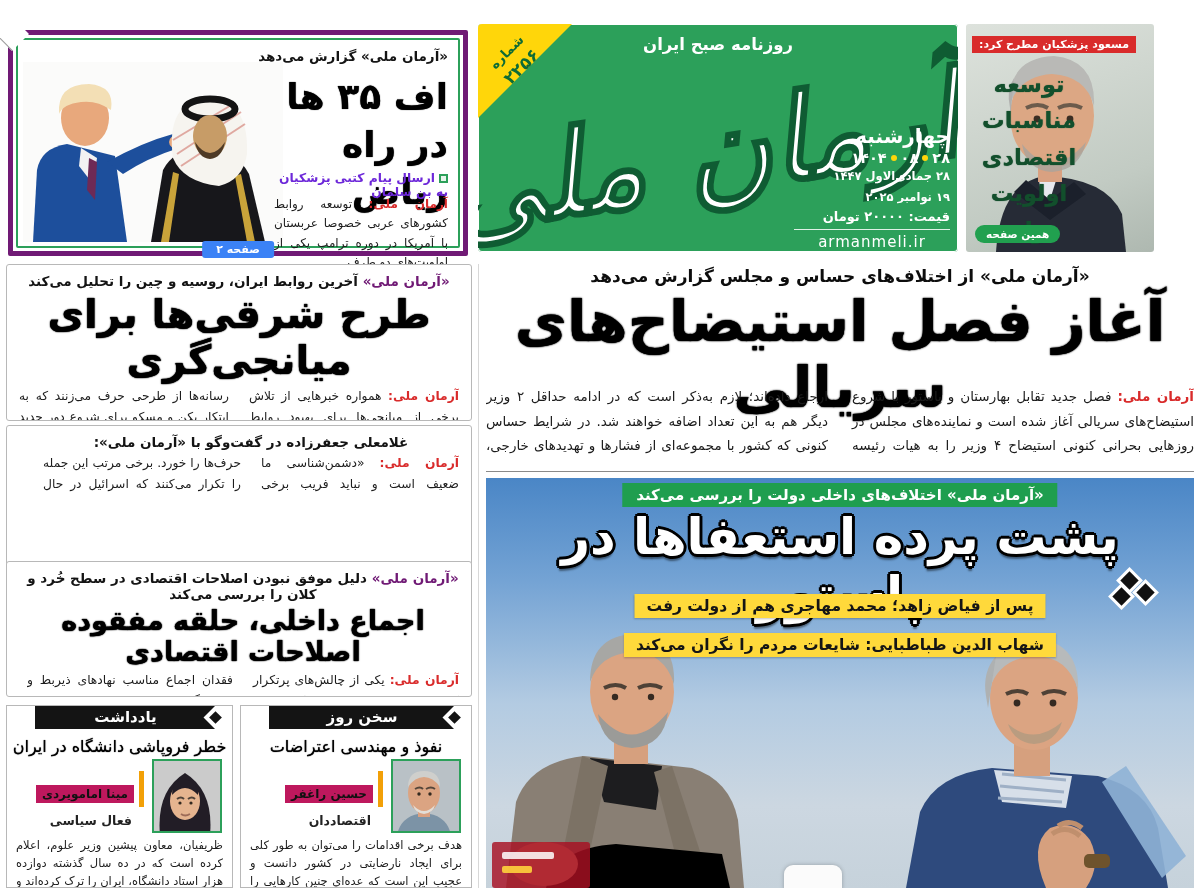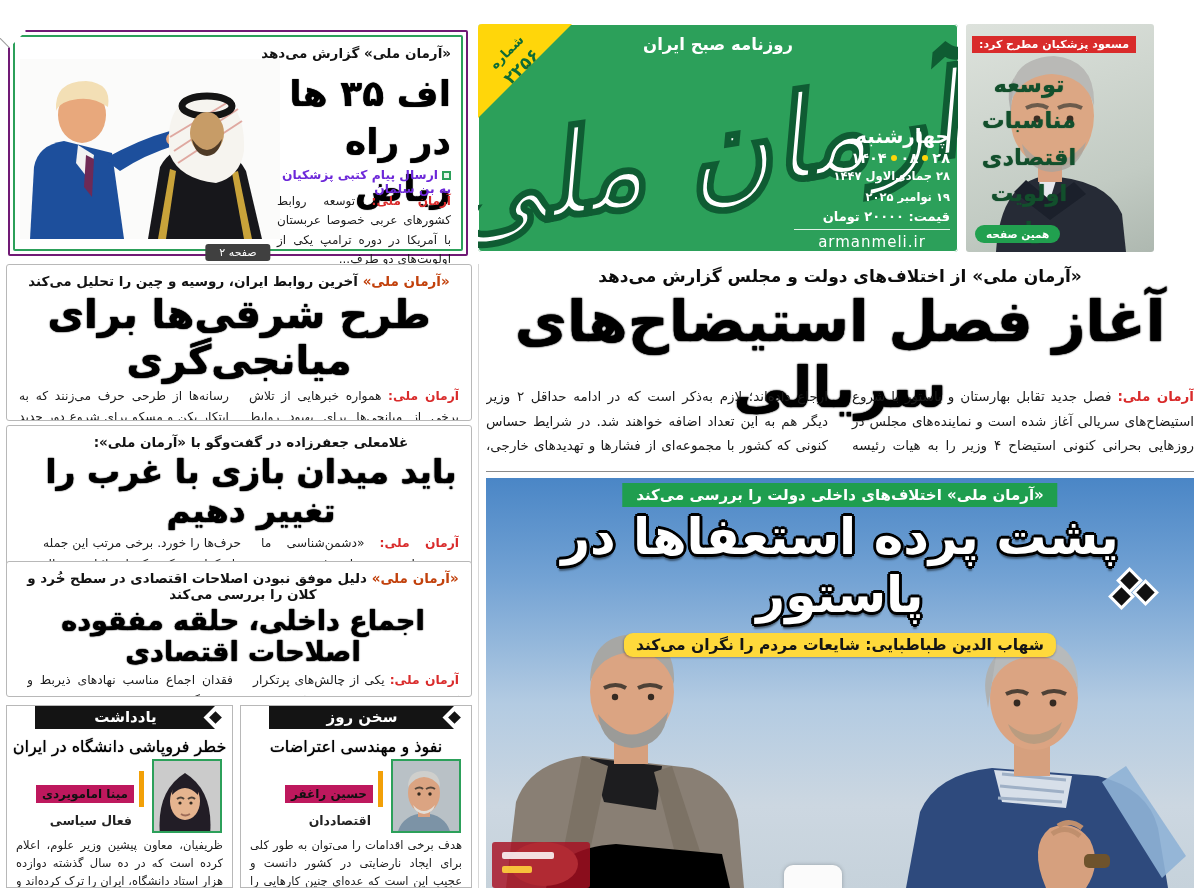--- a/index.html
+++ b/index.html
@@ -2,35 +2,35 @@
 <html lang="fa" dir="rtl"><head>
 <meta charset="utf-8">
 <style>
   * { margin:0; padding:0; box-sizing:border-box; }
   body { background:#e9e9e9; font-family:"DejaVu Sans", sans-serif; }
   #page{ position:relative; width:1200px; height:888px; background:#fff;
          overflow:hidden; direction:rtl; margin:0 auto; color:#111; }
 
   
   .f35-box{ position:absolute; left:8px; top:30px; width:460px; height:226px;
-            border:2px solid #701a75; border-radius:2px; padding:3px; background:#fff; }
+            border:5px solid #701a75; border-radius:2px; padding:3px; background:#fff; }
   .f35-in{ position:relative; width:100%; height:100%; border:2px solid #2ca05a; border-radius:2px; background:#fff; }
   .fold{ position:absolute; width:24px; height:24px; background:#fff; border-bottom:1px solid #9b9b9b;
          transform:rotate(45deg); top:-13px; left:-13px; z-index:5; }
   .f35-photo{ position:absolute; left:5px; top:22px; width:260px; height:180px; overflow:hidden; background:#fdfdfd; }
   .f35-kick{ position:absolute; right:10px; top:8px; font-size:13.5px; font-weight:bold; color:#141414; }
   .f35-h{ position:absolute; right:10px; top:33px; width:178px; text-align:right; font-size:36px; font-weight:900;
           line-height:1.32; color:#000; text-shadow:0 0 1px #000; letter-spacing:-1px; }
   .f35-bullet{ position:absolute; right:10px; top:131px; width:176px; font-size:12.3px; font-weight:bold; color:#6d28d9; }
   .sq{ display:inline-block; width:9px; height:9px; border:2px solid #2ca05a; background:#e8f5ec; margin-left:4px; vertical-align:-1px; }
   .f35-body{ position:absolute; right:10px; top:155px; width:174px; font-size:12px; line-height:1.62;
              text-align:justify; color:#1c1c1c; }
   .lead{ color:#d92b2b; font-weight:bold; }
-  .page-pill{ position:absolute; bottom:-12px; left:50%; transform:translateX(-50%); background:#404040;
-              color:#fff; font-size:11px; font-weight:normal; padding:2px 14px; border-radius:3px; white-space:nowrap; }
+  .page-pill{ position:absolute; bottom:-12px; left:50%; transform:translateX(-50%); background:#3b82f6;
+              color:#fff; font-size:11px; font-weight:bold; padding:2px 14px; border-radius:3px; white-space:nowrap; }
 
   
   .mast{ position:absolute; left:478px; top:24px; width:480px; height:228px; background:#2ca05a;
          border-radius:4px; overflow:hidden; box-shadow:0 0 0 1px #fff inset; }
   .tri{ position:absolute; top:0; left:0; width:94px; height:94px; background:#ffd60a;
         clip-path:polygon(0 0,100% 0,0 100%); }
   .tri-txt{ position:absolute; top:16px; left:-6px; width:86px; transform:rotate(-45deg);
             color:#0d6b36; font-weight:bold; text-align:center; font-size:13px; line-height:1.35; }
   .tri-num{ font-size:17px; letter-spacing:1px; }
   .tagline{ position:absolute; top:11px; left:0; width:100%; text-align:center; color:#fff;
@@ -84,21 +84,21 @@
        border-radius:3px; }
   .wm::before{ content:""; position:absolute; left:10px; top:10px; width:52px; height:7px; background:rgba(255,255,255,.85); border-radius:2px; }
   .wm::after{ content:""; position:absolute; left:10px; top:24px; width:30px; height:7px; background:rgba(255,210,60,.9); border-radius:2px; }
   .mug{ position:absolute; left:298px; bottom:-5px; width:58px; height:28px; background:#fbfbfb;
         border-radius:9px 9px 5px 5px; box-shadow:0 0 4px rgba(0,0,0,.25); }
 
   
   .art{ position:absolute; left:6px; width:466px; background:#fff; border:1px solid #b8b8b8;
         border-radius:3px; text-align:center; overflow:hidden; }
   .a-kick{ margin-top:8px; font-size:13.5px; font-weight:bold; color:#141414; padding:0 8px; }
-  .a-kick .nm{ color:#c2410c; }
+  .a-kick .nm{ color:#701a75; }
   .a-h{ font-weight:900; color:#000; letter-spacing:-1px; text-shadow:0 0 1px #000,0 0 1.5px #000; }
   .a-body{ margin:3px 12px 0; column-count:2; column-gap:20px; font-size:12.3px; line-height:1.68;
            text-align:justify; color:#1c1c1c; overflow:hidden; }
   #art0{ top:264px; height:157px; } #art0 .a-h{ font-size:40px; margin-top:2px; } #art0 .a-body{ height:63px; }
   #art1{ top:425px; height:160px;padding-left:24px; } #art1 .a-h{ font-size:33px; margin-top:2px; } #art1 .a-body{ height:42px; }
   #art2{ top:561px; height:136px;padding-left:8px; } #art2 .a-h{ font-size:27px; margin-top:3px; } #art2 .a-body{ height:59px; }
 
   
   .mini{ position:absolute; top:705px; height:183px; border:1px solid #b8b8b8; background:#fff; overflow:hidden; }
   #note{ left:6px; width:227px; } #daily{ left:240px; width:232px; }
@@ -202,21 +202,21 @@
     <div class="pez-kick">مسعود پزشکیان مطرح کرد:</div>
     <div class="pez-h">
       <div>توسعه</div>
       <div>مناسبات</div>
       <div>اقتصادی</div>
       <div>اولویت دولت</div>
     </div>
     <div class="pez-badge">همین صفحه</div>
   </div>
 
-  <div class="imp-kick">«آرمان ملی» از اختلاف‌های دولت و مجلس گزارش می‌دهد</div>
+  <div class="imp-kick">«آرمان ملی» از اختلاف‌های حساس و مجلس گزارش می‌دهد</div>
   <div class="imp-h">آغاز فصل استیضاح‌های سریالی</div>
   <div class="imp-body">
     <span class="lead">آرمان ملی:</span>
     <span>فصل جدید تقابل بهارستان و پاستور با شروع استیضاح‌های سریالی آغاز شده است و نماینده‌های مجلس در روزهایی بحرانی کنونی استیضاح ۴ وزیر را به هیات رئیسه ارجاع داده‌اند؛ لازم به‌ذکر است که در ادامه حداقل ۲ وزیر دیگر هم به این تعداد اضافه خواهند شد. در شرایط حساس کنونی که کشور با مجموعه‌ای از فشارها و تهدیدهای خارجی، از جمله تحریم‌های ظالمانه و تهدیدهای امنیتی منطقه‌ای مواجه است، بیش از هر زمان دیگری نیازمند انسجام داخلی، افزایش سرمایه اجتماعی و تقویت ساختارهای حکمرانی...</span>
     
   </div>
   <div class="imp-rule"></div>
 
   <div class="blue">
     <svg class="men-svg" viewBox="0 0 708 292">
@@ -249,38 +249,38 @@
       <path d="M560 292 Q542 250 564 232 Q588 222 604 244 Q616 268 600 292 Z" fill="#d6a07e"></path>
       <path d="M566 238 Q580 228 594 240 M572 230 Q584 222 596 232" stroke="#c08f6d" stroke-width="5" fill="none"></path>
       <rect x="598" y="258" width="26" height="14" rx="5" fill="#6e532c"></rect>
       <path d="M640 170 L700 260 L676 282 L616 186 Z" fill="#8fb3d6" opacity=".9"></path>
     </svg>
     <div class="blue-badge">«آرمان ملی» اختلاف‌های داخلی دولت را بررسی می‌کند</div>
     <div class="blue-h">پشت پرده استعفاها در پاستور</div>
     <div class="dmd" style="top:96px;  right:58px;"></div>
     <div class="dmd" style="top:108px; right:42px;"></div>
     <div class="dmd" style="top:112px; right:66px;"></div>
-    <div class="sub" style="top:155px;border-radius:9px;">شهاب الدین طباطبایی: شایعات مردم را نگران می‌کند</div>
+    <div class="sub" style="top:116px;">پس از فیاض زاهد؛ محمد مهاجری هم از دولت رفت</div>
+    <div class="sub" style="top:155px;">شهاب الدین طباطبایی: شایعات مردم را نگران می‌کند</div>
     <div class="wm"></div>
     <div class="mug"></div>
   </div>
 
   <div class="art" id="art0">
     <div class="a-kick"><span class="nm">«آرمان ملی»</span><span> آخرین روابط ایران، روسیه و چین را تحلیل می‌کند</span></div>
     <div class="a-h">طرح شرقی‌ها برای میانجی‌گری</div>
     <div class="a-body">
       <span class="lead">آرمان ملی:</span>
       <span>همواره خبرهایی از تلاش برخی از میانجی‌ها برای بهبود روابط ایران و غرب اعلام آمادگی می‌کنند و حالا رسانه‌ها از طرحی حرف می‌زنند که به ابتکار پکن و مسکو برای شروع دور جدید مذاکره‌ها با آژانس خبر می‌دهند. در این مورد روز گذشته کمال خرازی، رئیس شورای راهبردی روابط خارجی در گفت‌وگویی بیان کرد...</span>
     </div>
 
   </div>
 
   <div class="art" id="art1">
     <div class="a-kick"><span class="nm"></span><span>غلامعلی جعفرزاده در گفت‌وگو با «آرمان ملی»:</span></div>
-    <div class="a-h">باید میدان بازی با غرب را تغییر دهیم</div>
     <div class="a-body">
       <span class="lead">آرمان ملی:</span>
       <span>«دشمن‌شناسی ما ضعیف است و نباید فریب برخی حرف‌ها را خورد. برخی مرتب این جمله را تکرار می‌کنند که اسرائیل در حال نابود شدن است. براساس چه مدرکی عنوان می‌کنید اسرائیل در حال نابود شدن...</span>
     </div>
 
   </div>
 
   <div class="art" id="art2">
     <div class="a-kick"><span class="nm">«آرمان ملی»</span><span> دلیل موفق نبودن اصلاحات اقتصادی در سطح خُرد و کلان را بررسی می‌کند</span></div>
     <div class="a-h">اجماع داخلی، حلقه مفقوده اصلاحات اقتصادی</div>

